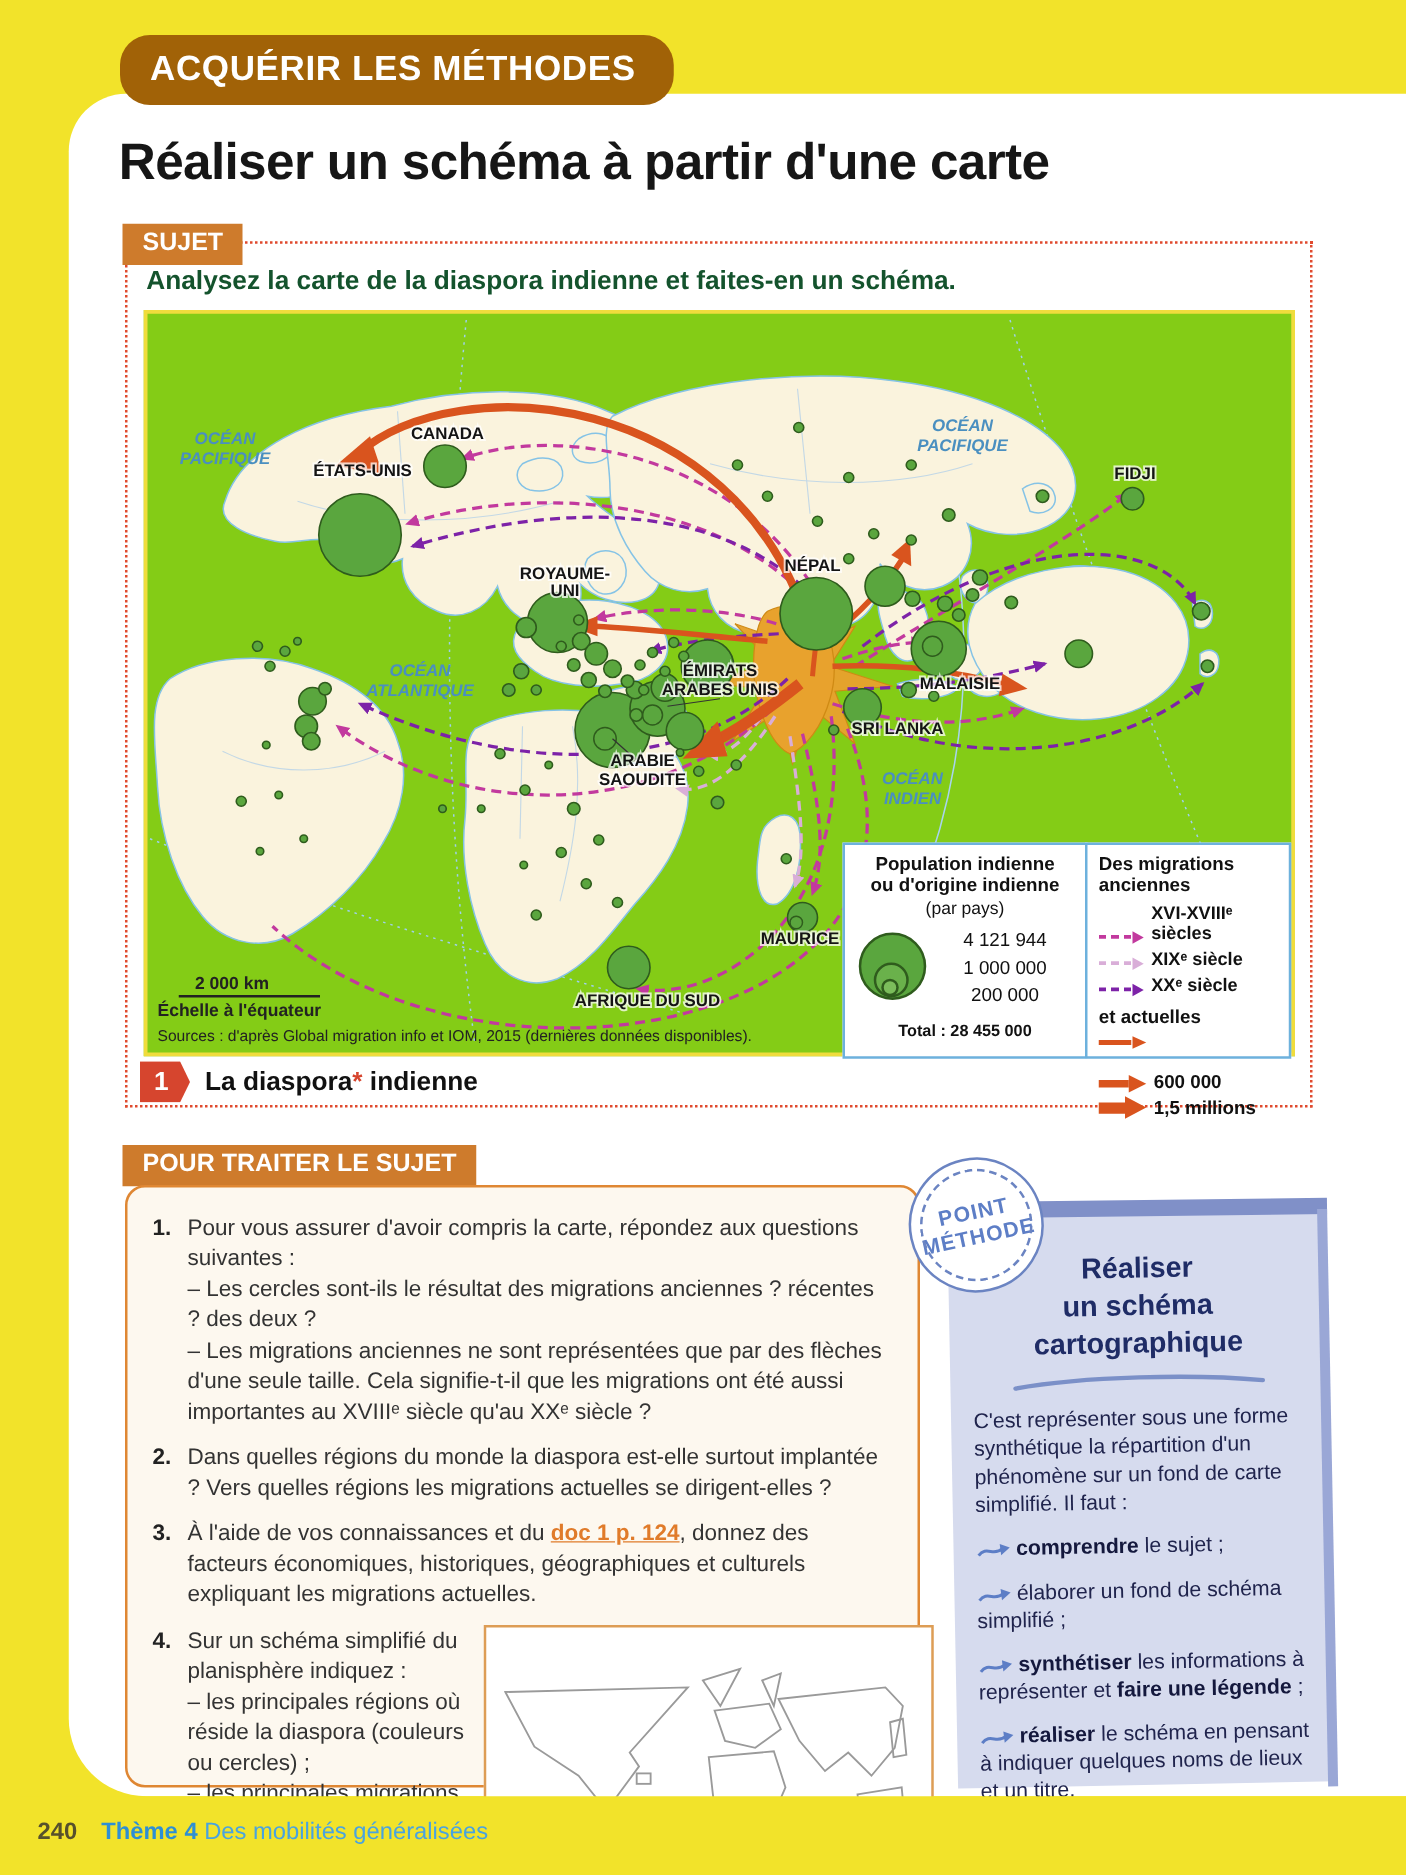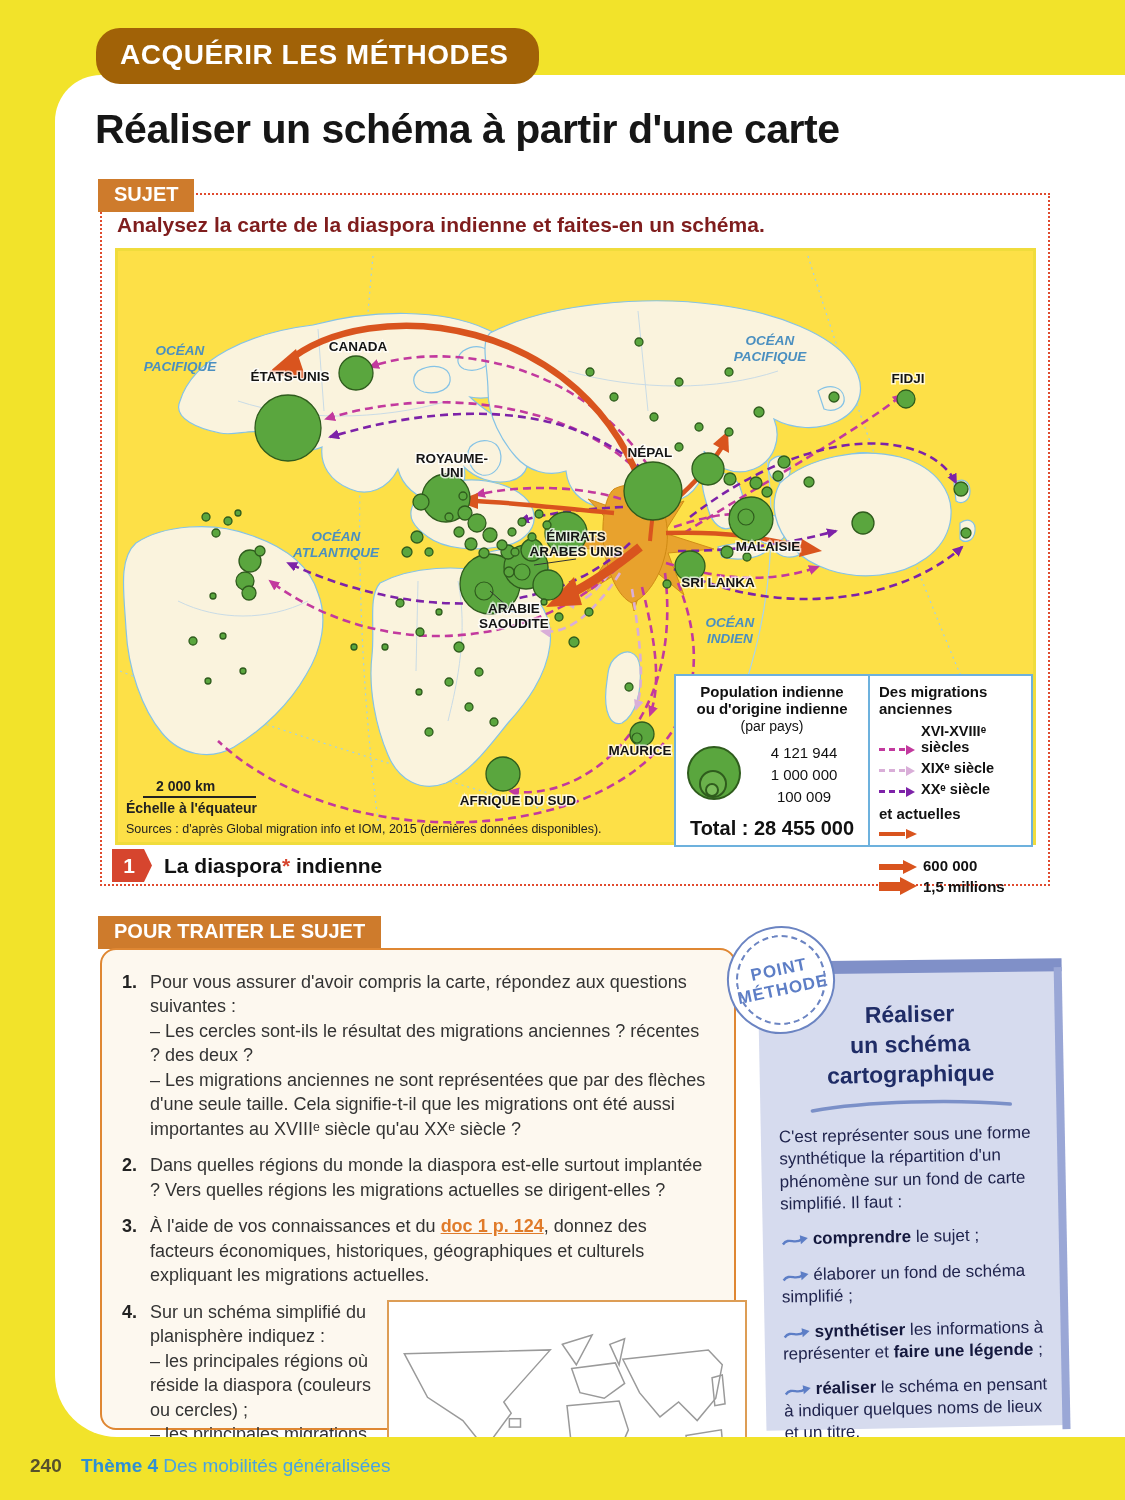--- a/index.html
+++ b/index.html
@@ -11,39 +11,39 @@
   .banner { position:absolute; left:96px; top:28px; background:#a16207; color:#fff;
             font-size:28px; font-weight:bold; letter-spacing:.5px; padding:11px 30px 13px 24px;
             border-radius:24px; }
   .title { position:absolute; left:95px; top:106px; font-size:41px; font-weight:bold; color:#161616; letter-spacing:-.5px; }
   
   .sujet-box { position:absolute; left:100px; top:193px; width:950px; height:693px;
                border:2px dotted #e04a2e; background:#fff; }
   .tag { position:absolute; background:#ce7b2c; color:#fff; font-weight:bold; font-size:20px;
          padding:4px 16px 6px; }
   .sujet-tag { left:98px; top:179px; }
-  .instruction { position:absolute; left:117px; top:213px; font-size:21px; font-weight:bold; color:#7f1d1d; }
+  .instruction { position:absolute; left:117px; top:213px; font-size:21px; font-weight:bold; color:#14532d; }
   
   .map { position:absolute; left:115px; top:248px; width:921px; height:597px;
-         border:3px solid #f0dc3c; background:#fde047; }
+         border:3px solid #f0dc3c; background:#84cc16; }
   .map svg.world { position:absolute; left:0; top:0; }
   .legend { position:absolute; background:#fff; border:2px solid #6db1dd; font-size:14.5px; color:#111; }
   .legend-pop { left:556px; top:423px; width:196px; height:173px; padding:7px 9px;text-align:center; }
   .legend-mig { left:750px; top:423px; width:165px; height:173px; padding:7px 9px; }
   .lg-b { font-weight:bold; font-size:15px; line-height:1.15; }
   .lg-n { font-size:14px; line-height:1.2; }
   .pop-flex { display:flex; margin-top:6px; }
   .pop-circles { position:relative; width:64px; height:62px; flex:none; }
   .pc { position:absolute; border-radius:50%; background:#5aa63e; border:2px solid #2f5c1d; }
   .pc1 { width:54px; height:54px; left:2px; top:6px; }
   .pc2 { width:28px; height:28px; left:14px; top:30px; background:#6ab14b; }
   .pc3 { width:14px; height:14px; left:20px; top:43px; background:#7bbd5b; }
   .pop-vals { flex:1; font-size:15px; line-height:1.45; padding-top:2px; }
   .pop-vals div { border-bottom:0; white-space:nowrap; }
-  .pop-total { font-weight:bold; font-size:20px; margin-top:9px; }
+  .pop-total { font-weight:bold; font-size:13px; margin-top:9px; }
   .mig-row { display:flex; align-items:flex-end; margin-top:5px; }
   .dash-ic { width:36px; height:10px; position:relative; flex:none; margin-right:6px; }
   .dash-ic .ln { position:absolute; left:0; top:3.5px; width:28px; height:3px;
      background:repeating-linear-gradient(90deg, var(--c) 0 6px, transparent 6px 10px); }
   .dash-ic .hd { position:absolute; right:0; top:0; width:0; height:0;
      border-left:9px solid var(--c); border-top:5px solid transparent; border-bottom:5px solid transparent; }
   .red-ic { width:38px; position:relative; flex:none; margin-right:6px; }
   .red-ic .ln { position:absolute; left:0; background:#d9541e; }
   .red-ic .hd { position:absolute; right:0; width:0; height:0; border-left-style:solid; border-left-color:#d9541e; }
   .mig-lbl { font-size:14.5px; font-weight:bold; }
@@ -351,21 +351,21 @@
       <div class="lg-n">(par pays)</div>
       <div class="pop-flex">
         <div class="pop-circles">
           <div class="pc pc1"></div>
             <div class="pc pc2"></div>
             <div class="pc pc3"></div>
         </div>
         <div class="pop-vals">
           <div>4 121 944</div>
           <div>1 000 000</div>
-          <div>100 009</div>
+          <div>200 000</div>
         </div>
       </div>
       <div class="pop-total">Total : 28 455 000</div>
     </div>
 
     <div class="legend legend-mig">
       <div class="lg-b">Des migrations anciennes</div>
       <div class="mig-row">
           <span class="dash-ic" style="--c:#c2399e">
             <span class="ln"></span>

